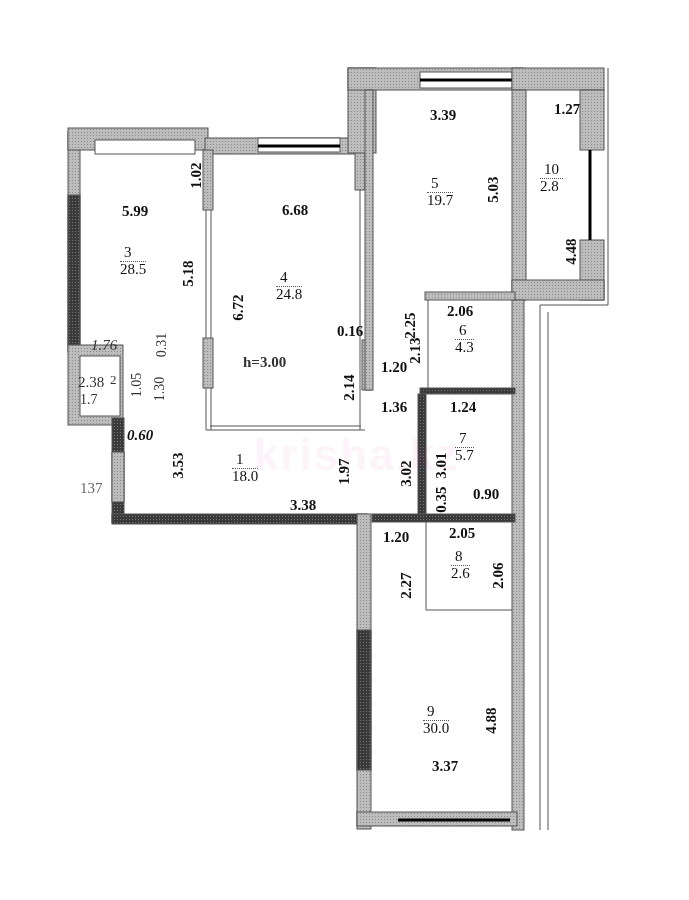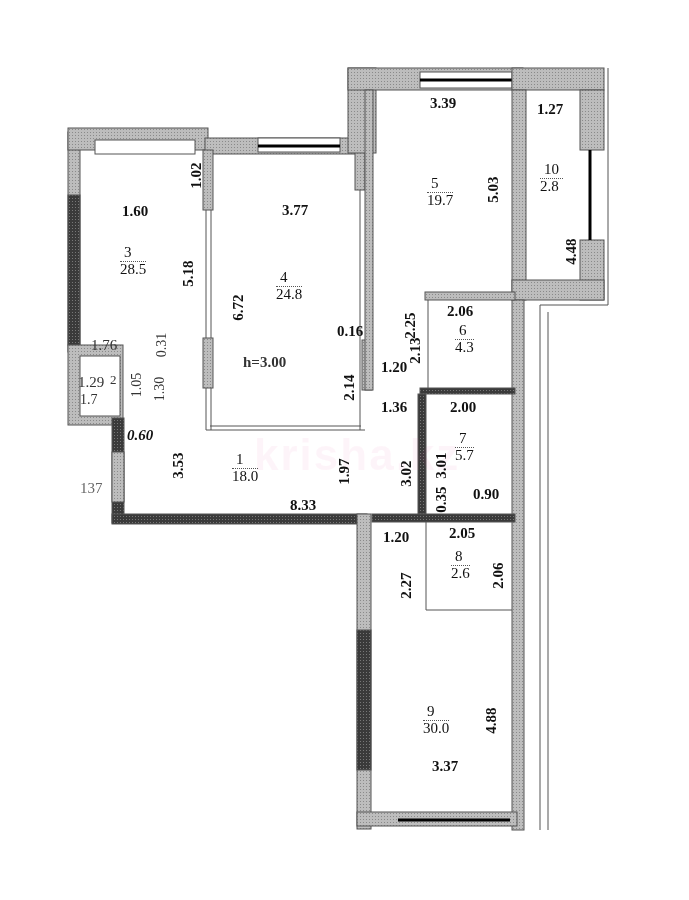--- a/index.html
+++ b/index.html
@@ -126,48 +126,48 @@
   </div>
 <div class="room" style="left:232px;top:452px;">
     <span class="num">1</span>
     <span class="area">18.0</span>
   </div>
 <div class="lbl light" style="left:80px;top:393px;font-size:14px;">1.7</div>
 <div class="lbl light" style="left:110px;top:373px;font-size:13px;">2</div>
 
 <div class="lbl light" style="left:243px;top:355px;font-weight:bold;">h=3.00</div>
 
-<div class="lbl" style="left:122px;top:204px;">1.60</div>
+<div class="lbl" style="left:122px;top:204px;">5.99</div>
 <div class="lbl v" style="left:175px;top:266px;">5.18</div>
 <div class="lbl v" style="left:183px;top:168px;">1.02</div>
-<div class="lbl" style="left:282px;top:203px;">3.77</div>
+<div class="lbl" style="left:282px;top:203px;">6.68</div>
 <div class="lbl v" style="left:225px;top:300px;">6.72</div>
 <div class="lbl" style="left:337px;top:324px;">0.16</div>
 <div class="lbl v" style="left:336px;top:380px;">2.14</div>
-<div class="lbl" style="left:430px;top:96px;text-align:center;">3.39</div>
+<div class="lbl" style="left:430px;top:108px;text-align:center;">3.39</div>
 <div class="lbl v" style="left:480px;top:182px;">5.03</div>
-<div class="lbl" style="left:537px;top:102px;">1.27</div>
+<div class="lbl" style="left:554px;top:102px;">1.27</div>
 <div class="lbl v" style="left:558px;top:244px;">4.48</div>
-<div class="lbl light" style="left:91px;top:338px;">1.76</div>
-<div class="lbl light" style="left:78px;top:375px;">1.29</div>
+<div class="lbl light" style="left:91px;top:338px;font-style:italic;">1.76</div>
+<div class="lbl light" style="left:78px;top:375px;">2.38</div>
 <div class="lbl light v" style="left:125px;top:378px;font-size:14px;">1.05</div>
 <div class="lbl light v" style="left:148px;top:382px;font-size:14px;">1.30</div>
 <div class="lbl light v" style="left:150px;top:338px;font-size:14px;">0.31</div>
 <div class="lbl" style="left:127px;top:428px;font-style:italic;">0.60</div>
 <div class="lbl v" style="left:165px;top:458px;">3.53</div>
-<div class="lbl" style="left:290px;top:498px;">8.33</div>
+<div class="lbl" style="left:290px;top:498px;">3.38</div>
 <div class="lbl v" style="left:331px;top:464px;">1.97</div>
 <div class="lbl v" style="left:393px;top:466px;">3.02</div>
 <div class="lbl light" style="left:80px;top:481px;font-weight:normal;color:#666;">137</div>
 <div class="lbl" style="left:447px;top:304px;">2.06</div>
 <div class="lbl v" style="left:402px;top:343px;">2.13</div>
 <div class="lbl v" style="left:397px;top:318px;">2.25</div>
 <div class="lbl" style="left:381px;top:360px;">1.20</div>
 <div class="lbl" style="left:381px;top:400px;">1.36</div>
-<div class="lbl" style="left:450px;top:400px;">2.00</div>
+<div class="lbl" style="left:450px;top:400px;">1.24</div>
 <div class="lbl v" style="left:428px;top:458px;">3.01</div>
 <div class="lbl v" style="left:428px;top:492px;">0.35</div>
 <div class="lbl" style="left:473px;top:487px;">0.90</div>
 <div class="lbl" style="left:449px;top:526px;">2.05</div>
 <div class="lbl v" style="left:485px;top:568px;">2.06</div>
 <div class="lbl v" style="left:393px;top:578px;">2.27</div>
 <div class="lbl" style="left:383px;top:530px;">1.20</div>
 <div class="lbl" style="left:432px;top:759px;">3.37</div>
 <div class="lbl v" style="left:478px;top:713px;">4.88</div>
 

